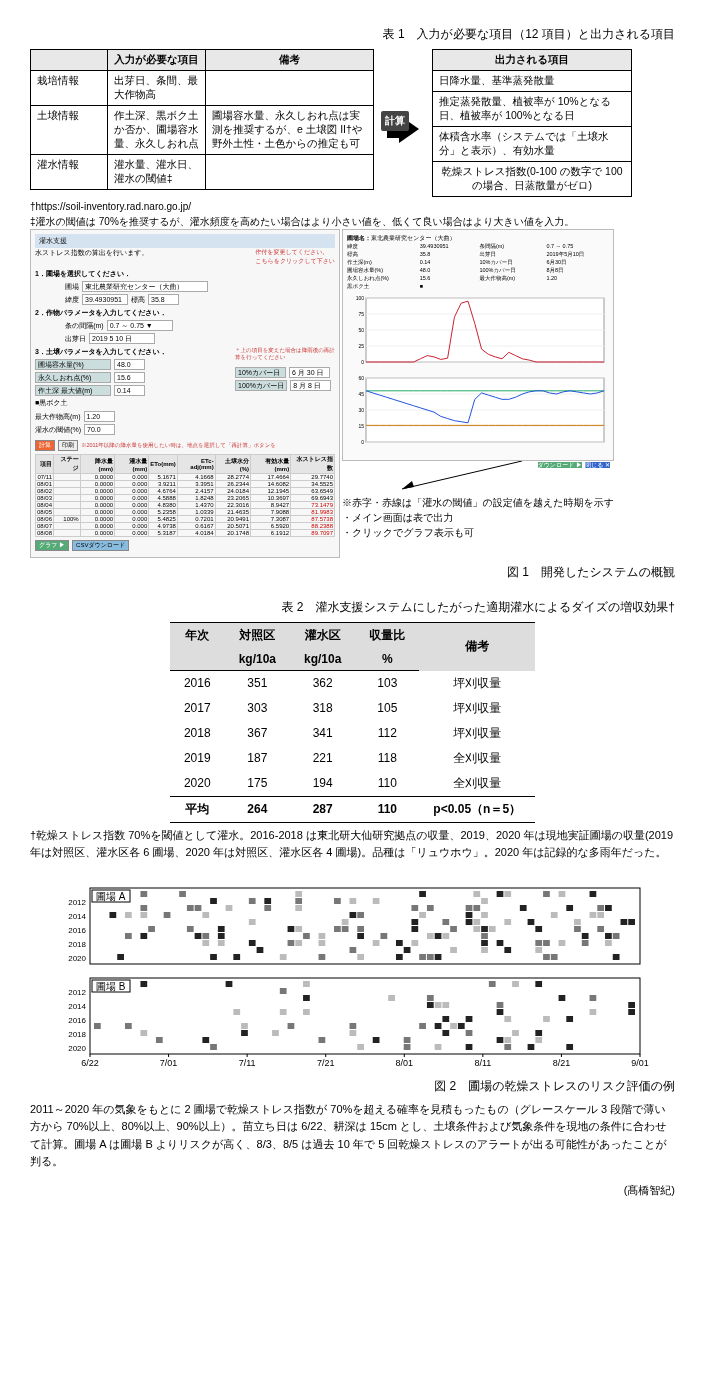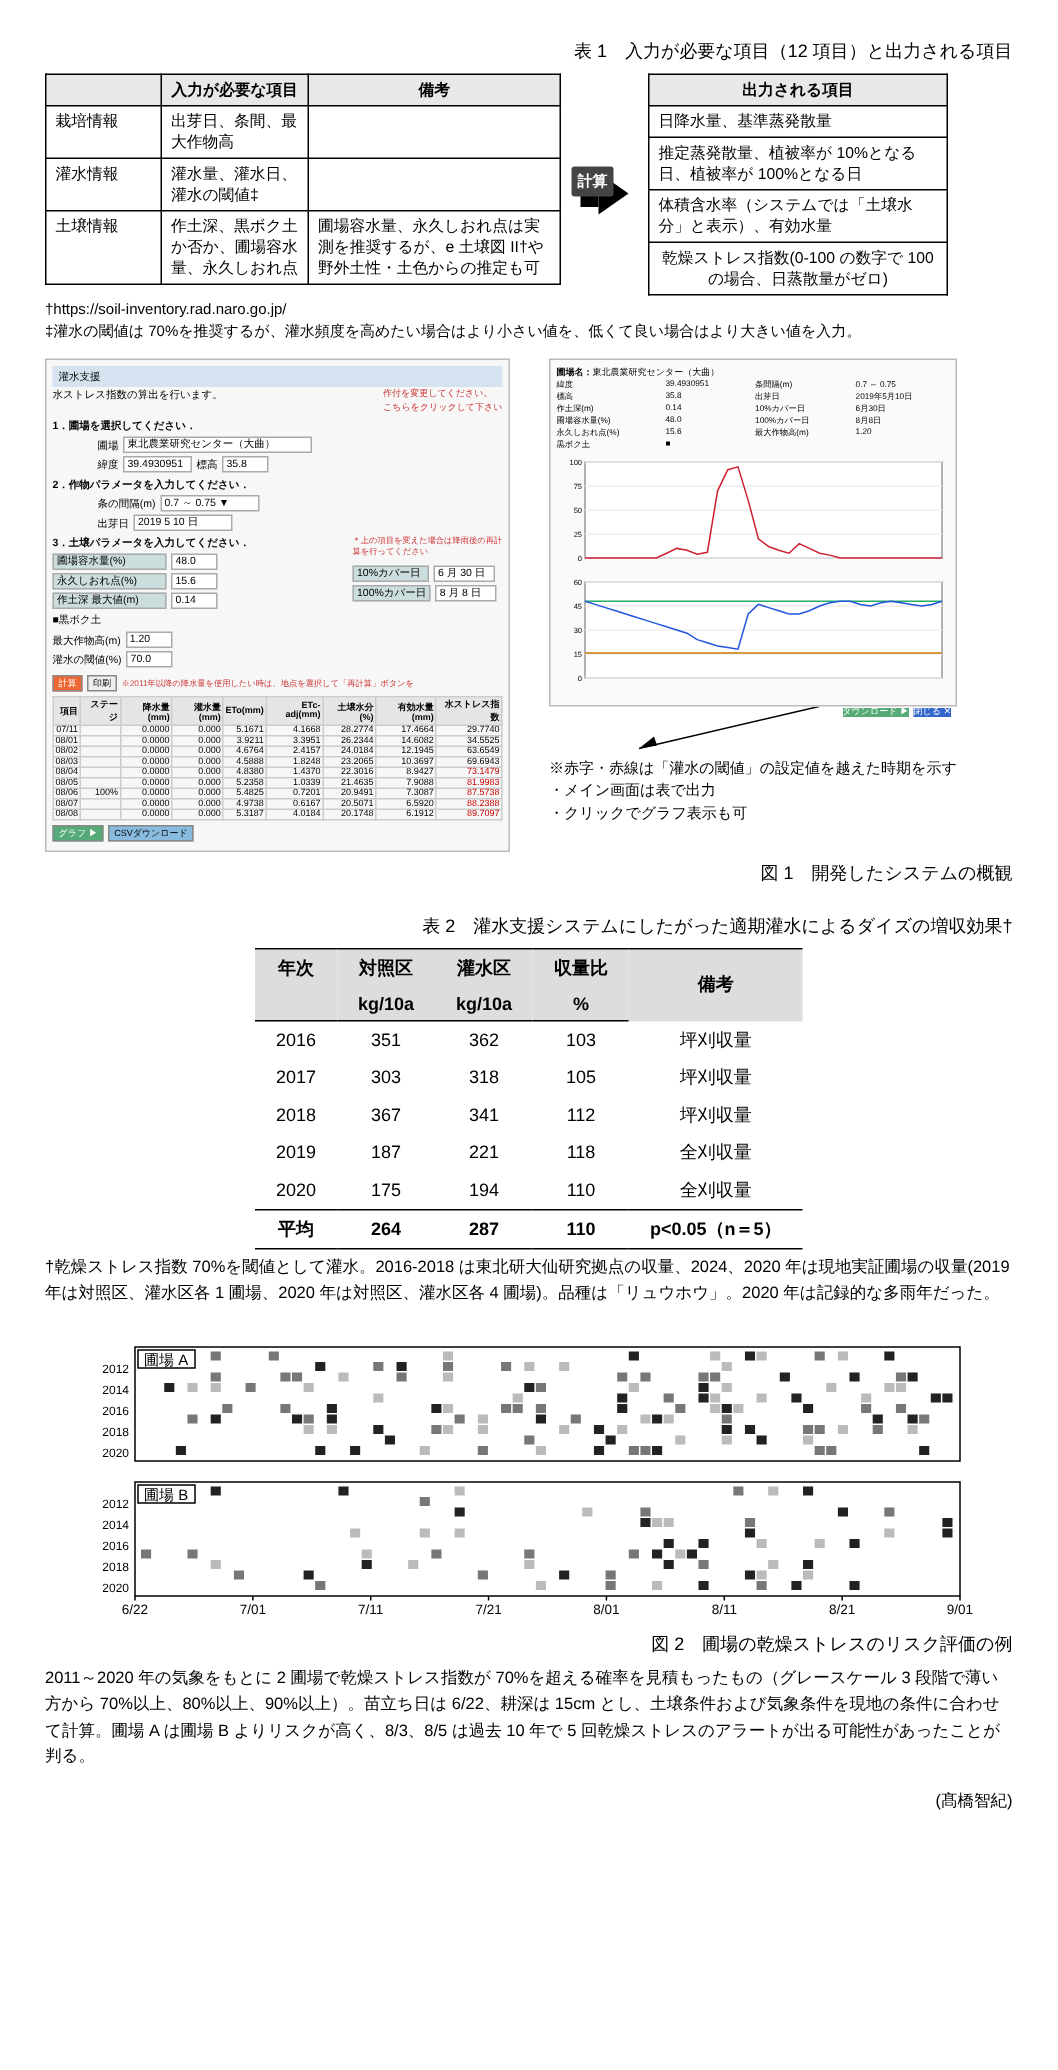--- a/index.html
+++ b/index.html
@@ -26,21 +26,21 @@
   .arrow-label {
     background: #444; color: #fff; font-size: 10px; padding: 3px 4px;
     border-radius: 2px; font-weight: bold;
   }
   .arrow-shape {
     width: 0; height: 0; border-top: 14px solid transparent;
     border-bottom: 14px solid transparent; border-left: 20px solid #000;
     margin-top: -4px; margin-bottom: -4px;
   }
   .footnotes { font-size: 10px; margin-top: 2px; line-height: 1.5; }
-  .figwrap { display: flex; gap: 26px; margin-top: 10px; align-items: flex-start; }
+  .figwrap { display: flex; gap: 2px; align-items: flex-start; }
   .screenshot {
     border: 1px solid #bbb; background: #f7f7f7; font-size: 7px; padding: 4px;
     box-sizing: border-box;
   }
   .screenshot .tabbar { background: #d5e3f0; padding: 2px 4px; font-size: 7px; }
   .screenshot .row { display: flex; gap: 3px; margin: 2px 0; align-items: center; }
   .screenshot .field { background: #fff; border: 1px solid #aaa; padding: 0 2px; min-width: 40px; height: 9px; line-height: 9px; }
   .screenshot .btn { background: #eee; border: 1px solid #888; padding: 0 3px; font-size: 6px; }
   .screenshot table { border-collapse: collapse; font-size: 6px; width: 100%; }
   .screenshot table td, .screenshot table th { border: 1px solid #ccc; padding: 0 1px; text-align: right; }
@@ -72,28 +72,28 @@
       <th style="width:64px"></th>
       <th>入力が必要な項目</th>
       <th style="width:155px">備考</th>
     </tr>
     <tr>
           <td>栽培情報</td>
           <td>出芽日、条間、最大作物高</td>
           <td></td>
         </tr>
     <tr>
+          <td>土壌情報</td>
+          <td>作土深、黒ボク土か否か、圃場容水量、永久しおれ点</td>
+          <td>圃場容水量、永久しおれ点は実測を推奨するが、e 土壌図 II†や野外土性・土色からの推定も可</td>
+        </tr>
+    <tr>
           <td>灌水情報</td>
           <td>灌水量、灌水日、灌水の閾値‡</td>
           <td></td>
-        </tr>
-    <tr>
-          <td>土壌情報</td>
-          <td>作土深、黒ボク土か否か、圃場容水量、永久しおれ点</td>
-          <td>圃場容水量、永久しおれ点は実測を推奨するが、e 土壌図 II†や野外土性・土色からの推定も可</td>
         </tr>
   </tbody>
     </table>
 
   <div class="arrow-box">
     <div style="display:flex;align-items:center">
       <div style="width:12px;height:18px;background:#000"></div>
       <div class="arrow-shape"></div>
     </div>
     <div class="arrow-label" style="position:relative;top:-28px;left:-8px">計算</div>
@@ -452,21 +452,21 @@
       </tr>
       <tr>
         <td>平均</td>
         <td>264</td>
         <td>287</td>
         <td>110</td>
         <td>p&lt;0.05（n＝5）</td>
       </tr>
     </tbody>
 </table>
-<div class="para">†乾燥ストレス指数 70%を閾値として灌水。2016-2018 は東北研大仙研究拠点の収量、2024、2020 年は現地実証圃場の収量(2019 年は対照区、灌水区各 1 圃場、2020 年は対照区、灌水区各 4 圃場)。品種は「リュウホウ」。2020 年は記録的な多雨年だった。</div>
+<div class="para">†乾燥ストレス指数 70%を閾値として灌水。2016-2018 は東北研大仙研究拠点の収量、2019、2020 年は現地実証圃場の収量(2019 年は対照区、灌水区各 6 圃場、2020 年は対照区、灌水区各 4 圃場)。品種は「リュウホウ」。2020 年は記録的な多雨年だった。</div>
 
 <div class="risk-chart">
   <svg id="riskSvg" width="620" height="190">
       <rect x="60" y="6" width="550" height="76" fill="none" stroke="#000"></rect>
       <rect x="62" y="8" width="38" height="12" fill="#fff" stroke="#000"></rect>
       <text x="66" y="18" font-size="10">圃場 A</text>
       <text x="56" y="23" text-anchor="end" font-size="8">2012</text>
       <text x="56" y="37" text-anchor="end" font-size="8">2014</text>
       <text x="56" y="51" text-anchor="end" font-size="8">2016</text>
       <text x="56" y="65" text-anchor="end" font-size="8">2018</text>

